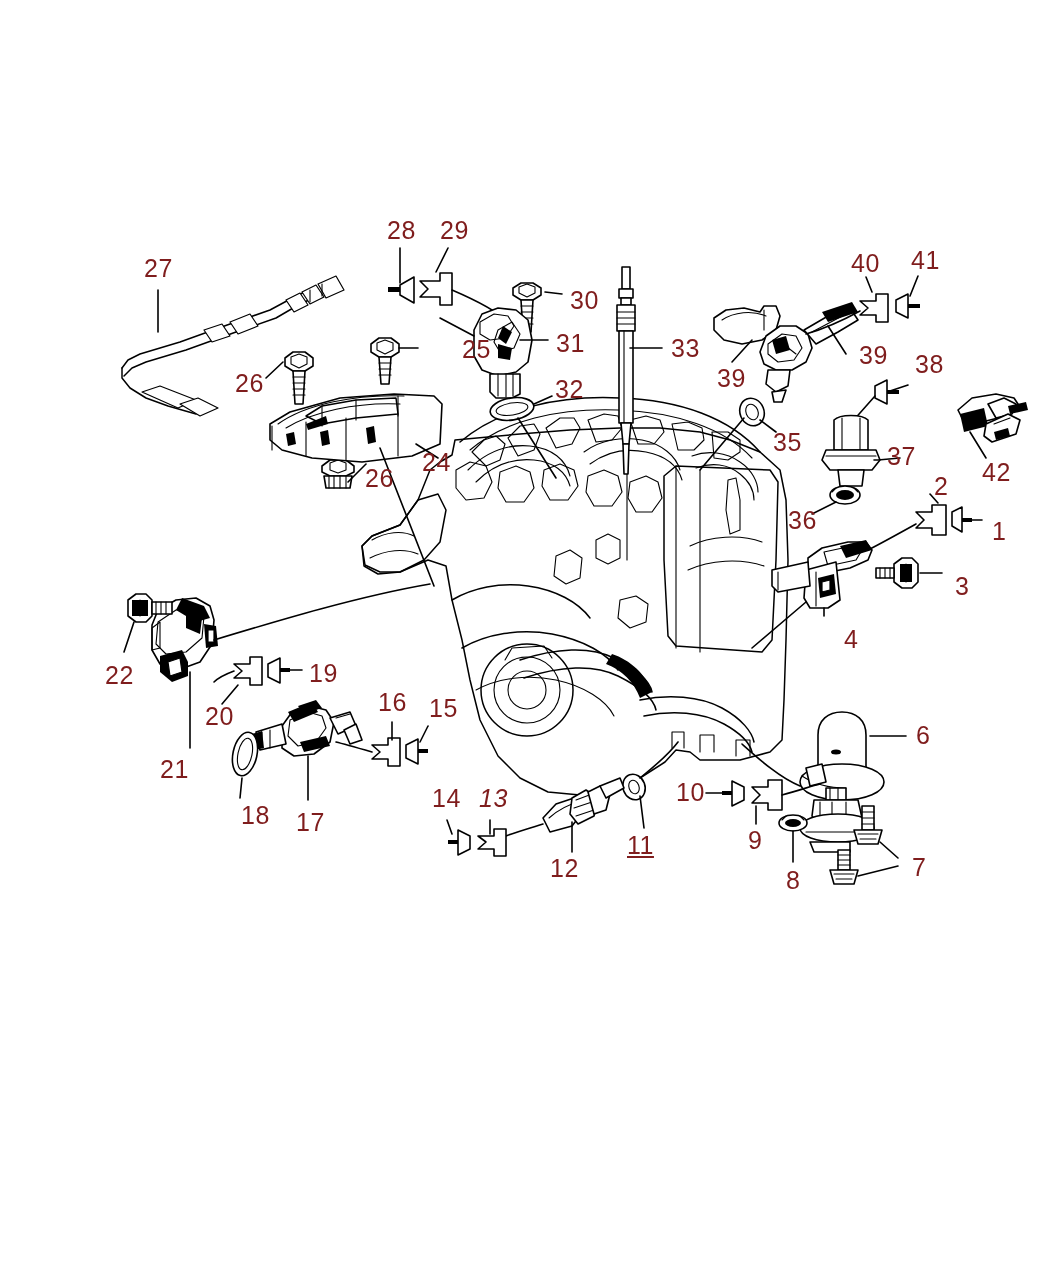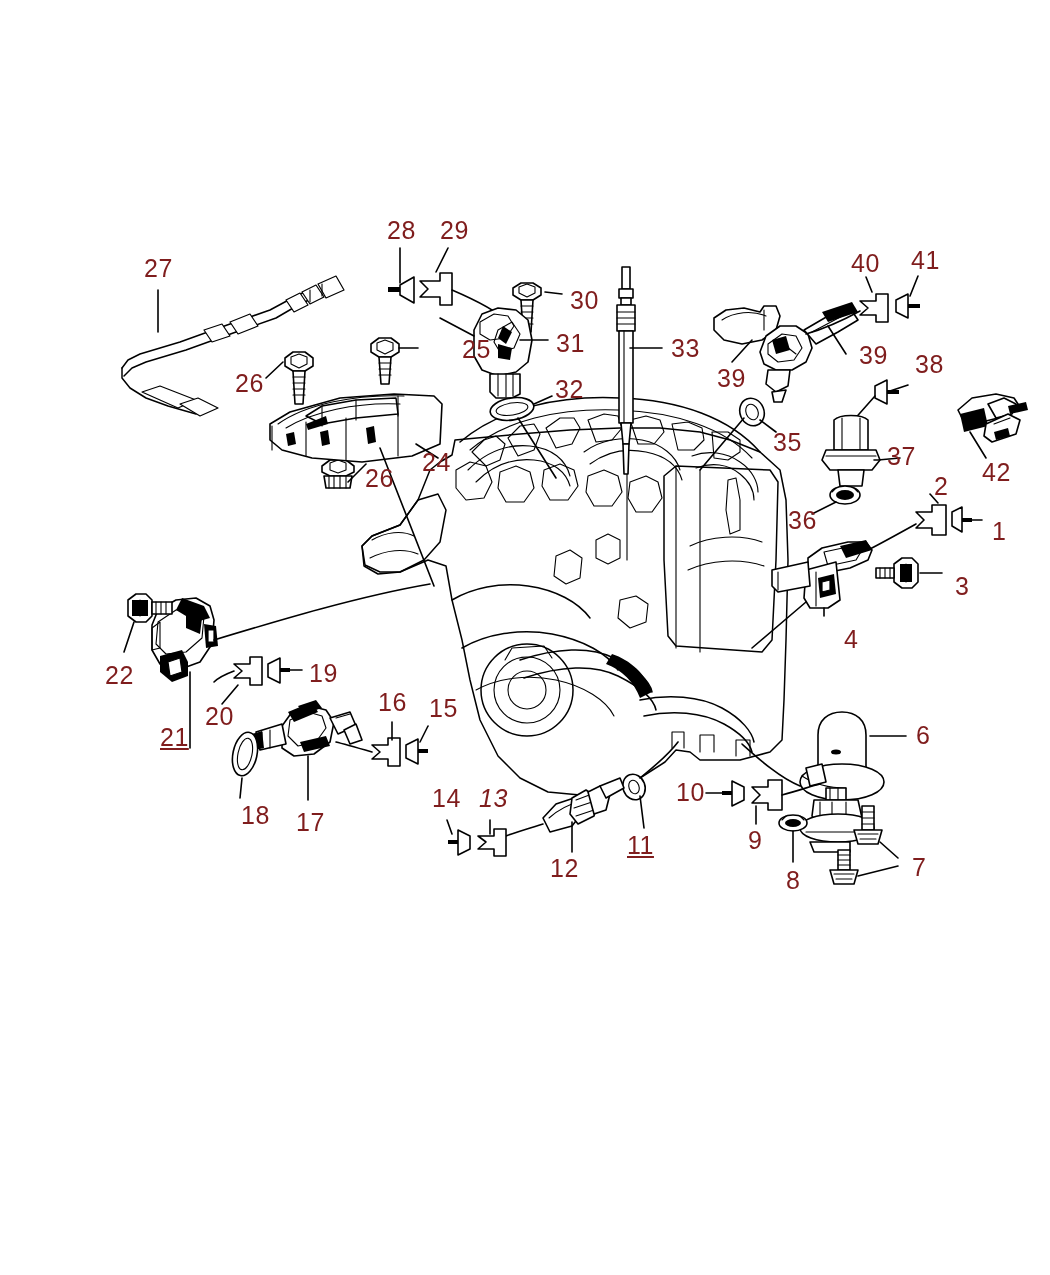--- a/index.html
+++ b/index.html
@@ -501,21 +501,21 @@
 <div class="callout" style="left:627px;top:833px;text-decoration:underline;">11</div>
 <div class="callout" style="left:550px;top:856px;">12</div>
 <div class="callout" style="left:479px;top:786px;font-style:italic;">13</div>
 <div class="callout" style="left:432px;top:786px;">14</div>
 <div class="callout" style="left:429px;top:696px;">15</div>
 <div class="callout" style="left:378px;top:690px;">16</div>
 <div class="callout" style="left:296px;top:810px;">17</div>
 <div class="callout" style="left:229px;top:803px;margin-left:12px;">18</div>
 <div class="callout" style="left:309px;top:661px;">19</div>
 <div class="callout" style="left:205px;top:704px;">20</div>
-<div class="callout" style="left:160px;top:725px;text-decoration:underline;">21</div>
+<div class="callout" style="left:160px;top:757px;">21</div>
 <div class="callout" style="left:105px;top:663px;">22</div>
 <div class="callout" style="left:365px;top:466px;">26</div>
 <div class="callout" style="left:422px;top:450px;">24</div>
 <div class="callout" style="left:426px;top:337px;margin-left:36px;">25</div>
 <div class="callout" style="left:235px;top:371px;">26</div>
 <div class="callout" style="left:144px;top:256px;">27</div>
 <div class="callout" style="left:387px;top:218px;">28</div>
 <div class="callout" style="left:440px;top:218px;">29</div>
 <div class="callout" style="left:570px;top:288px;">30</div>
 <div class="callout" style="left:556px;top:331px;">31</div>

